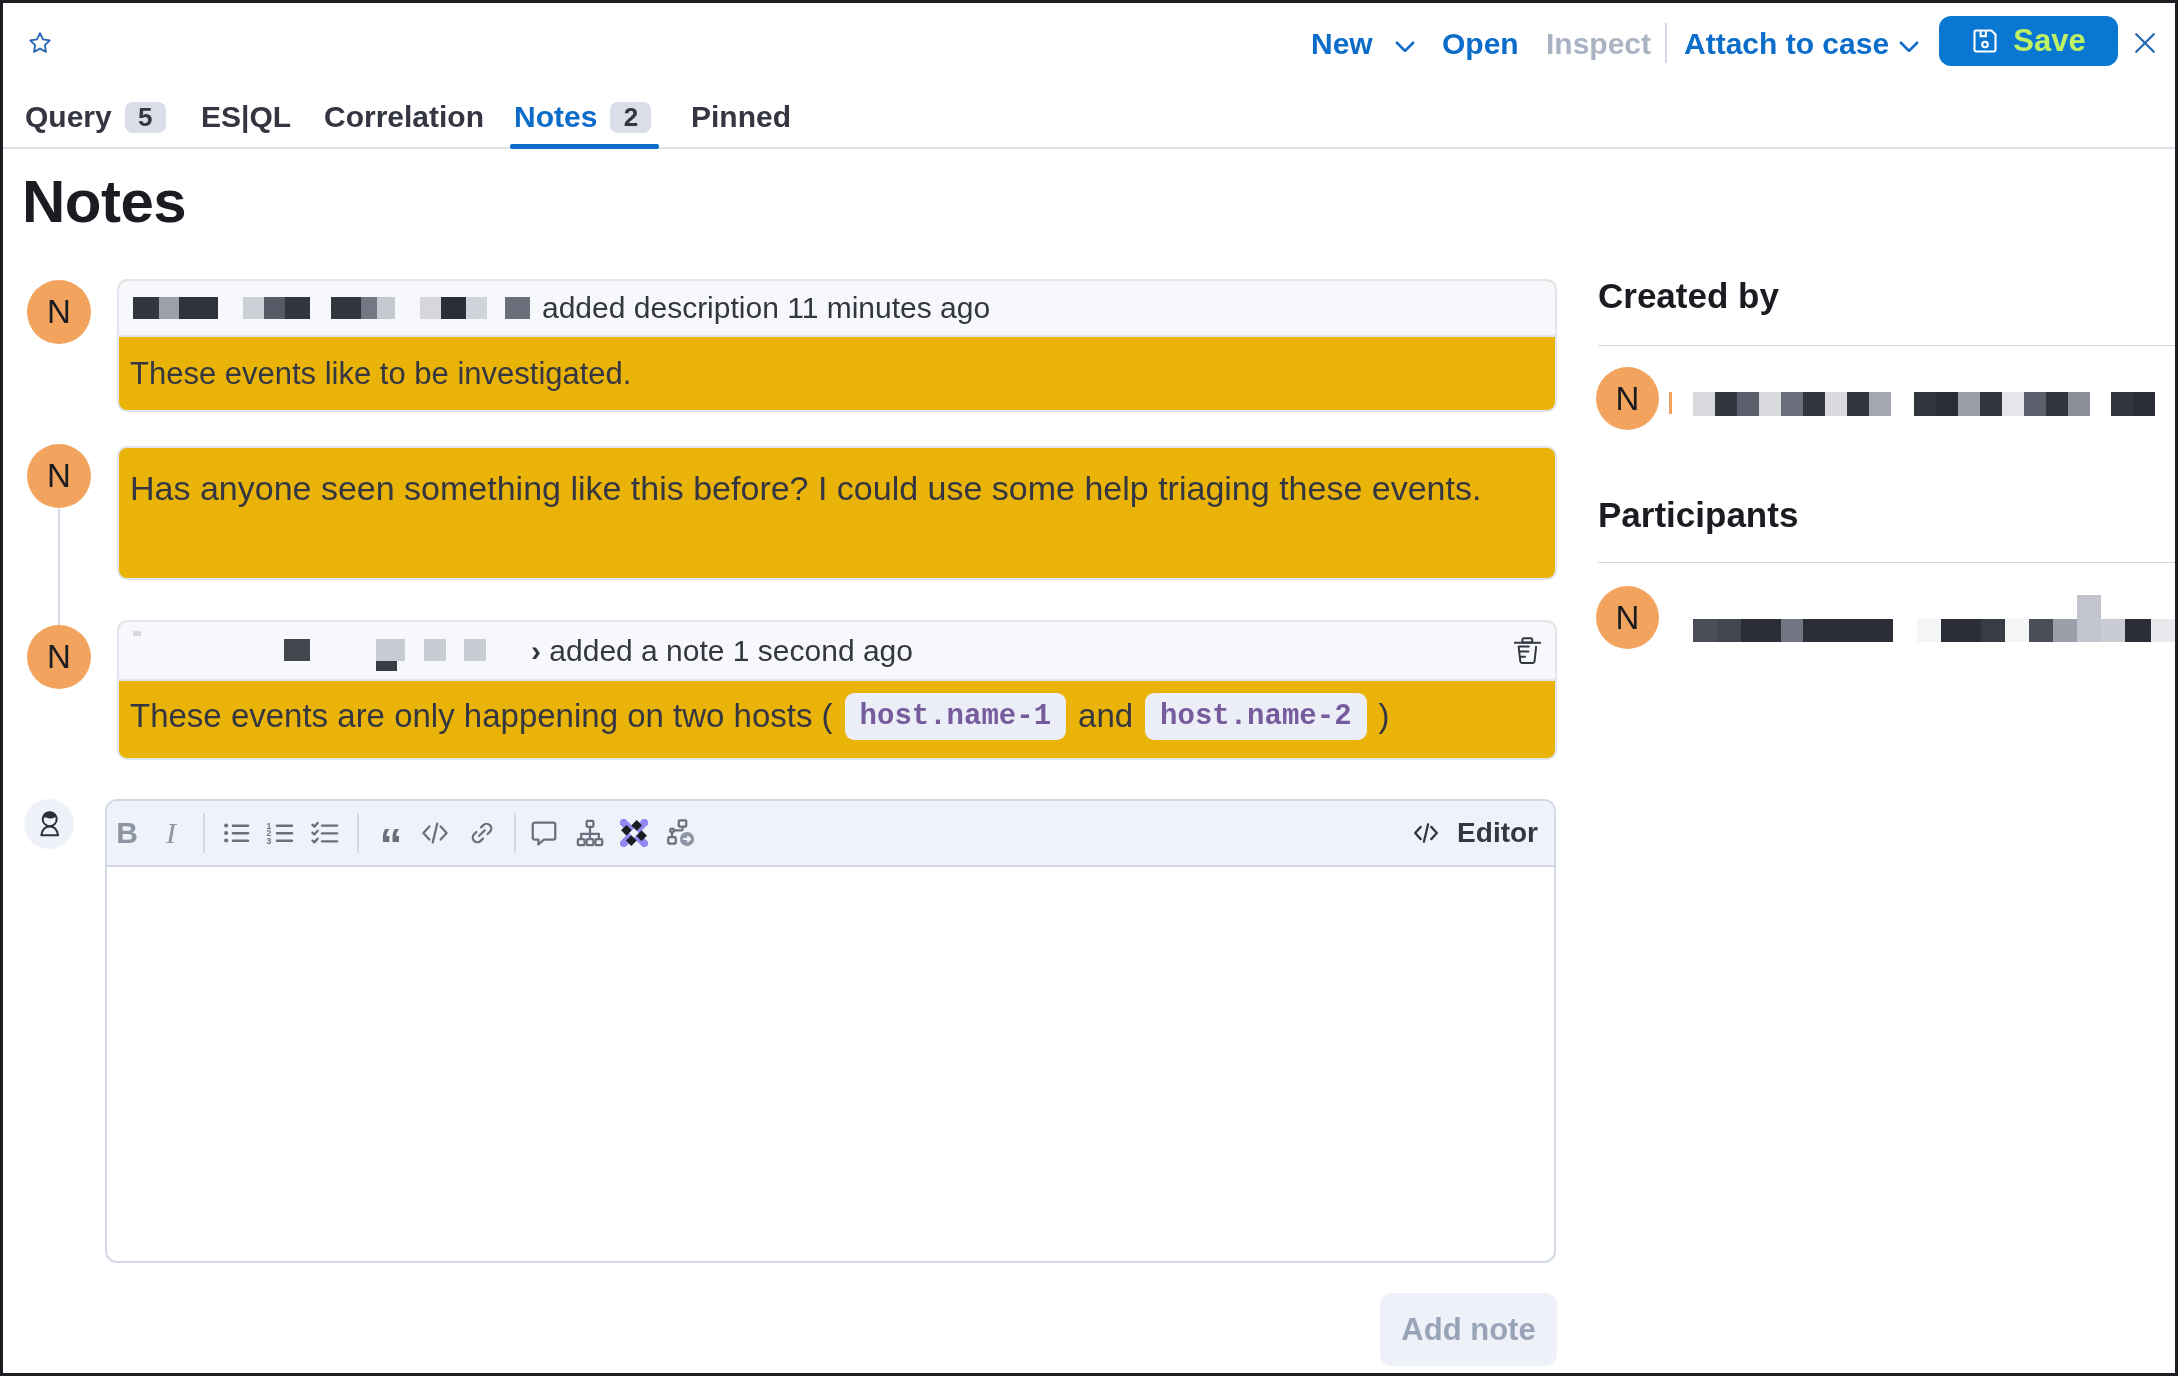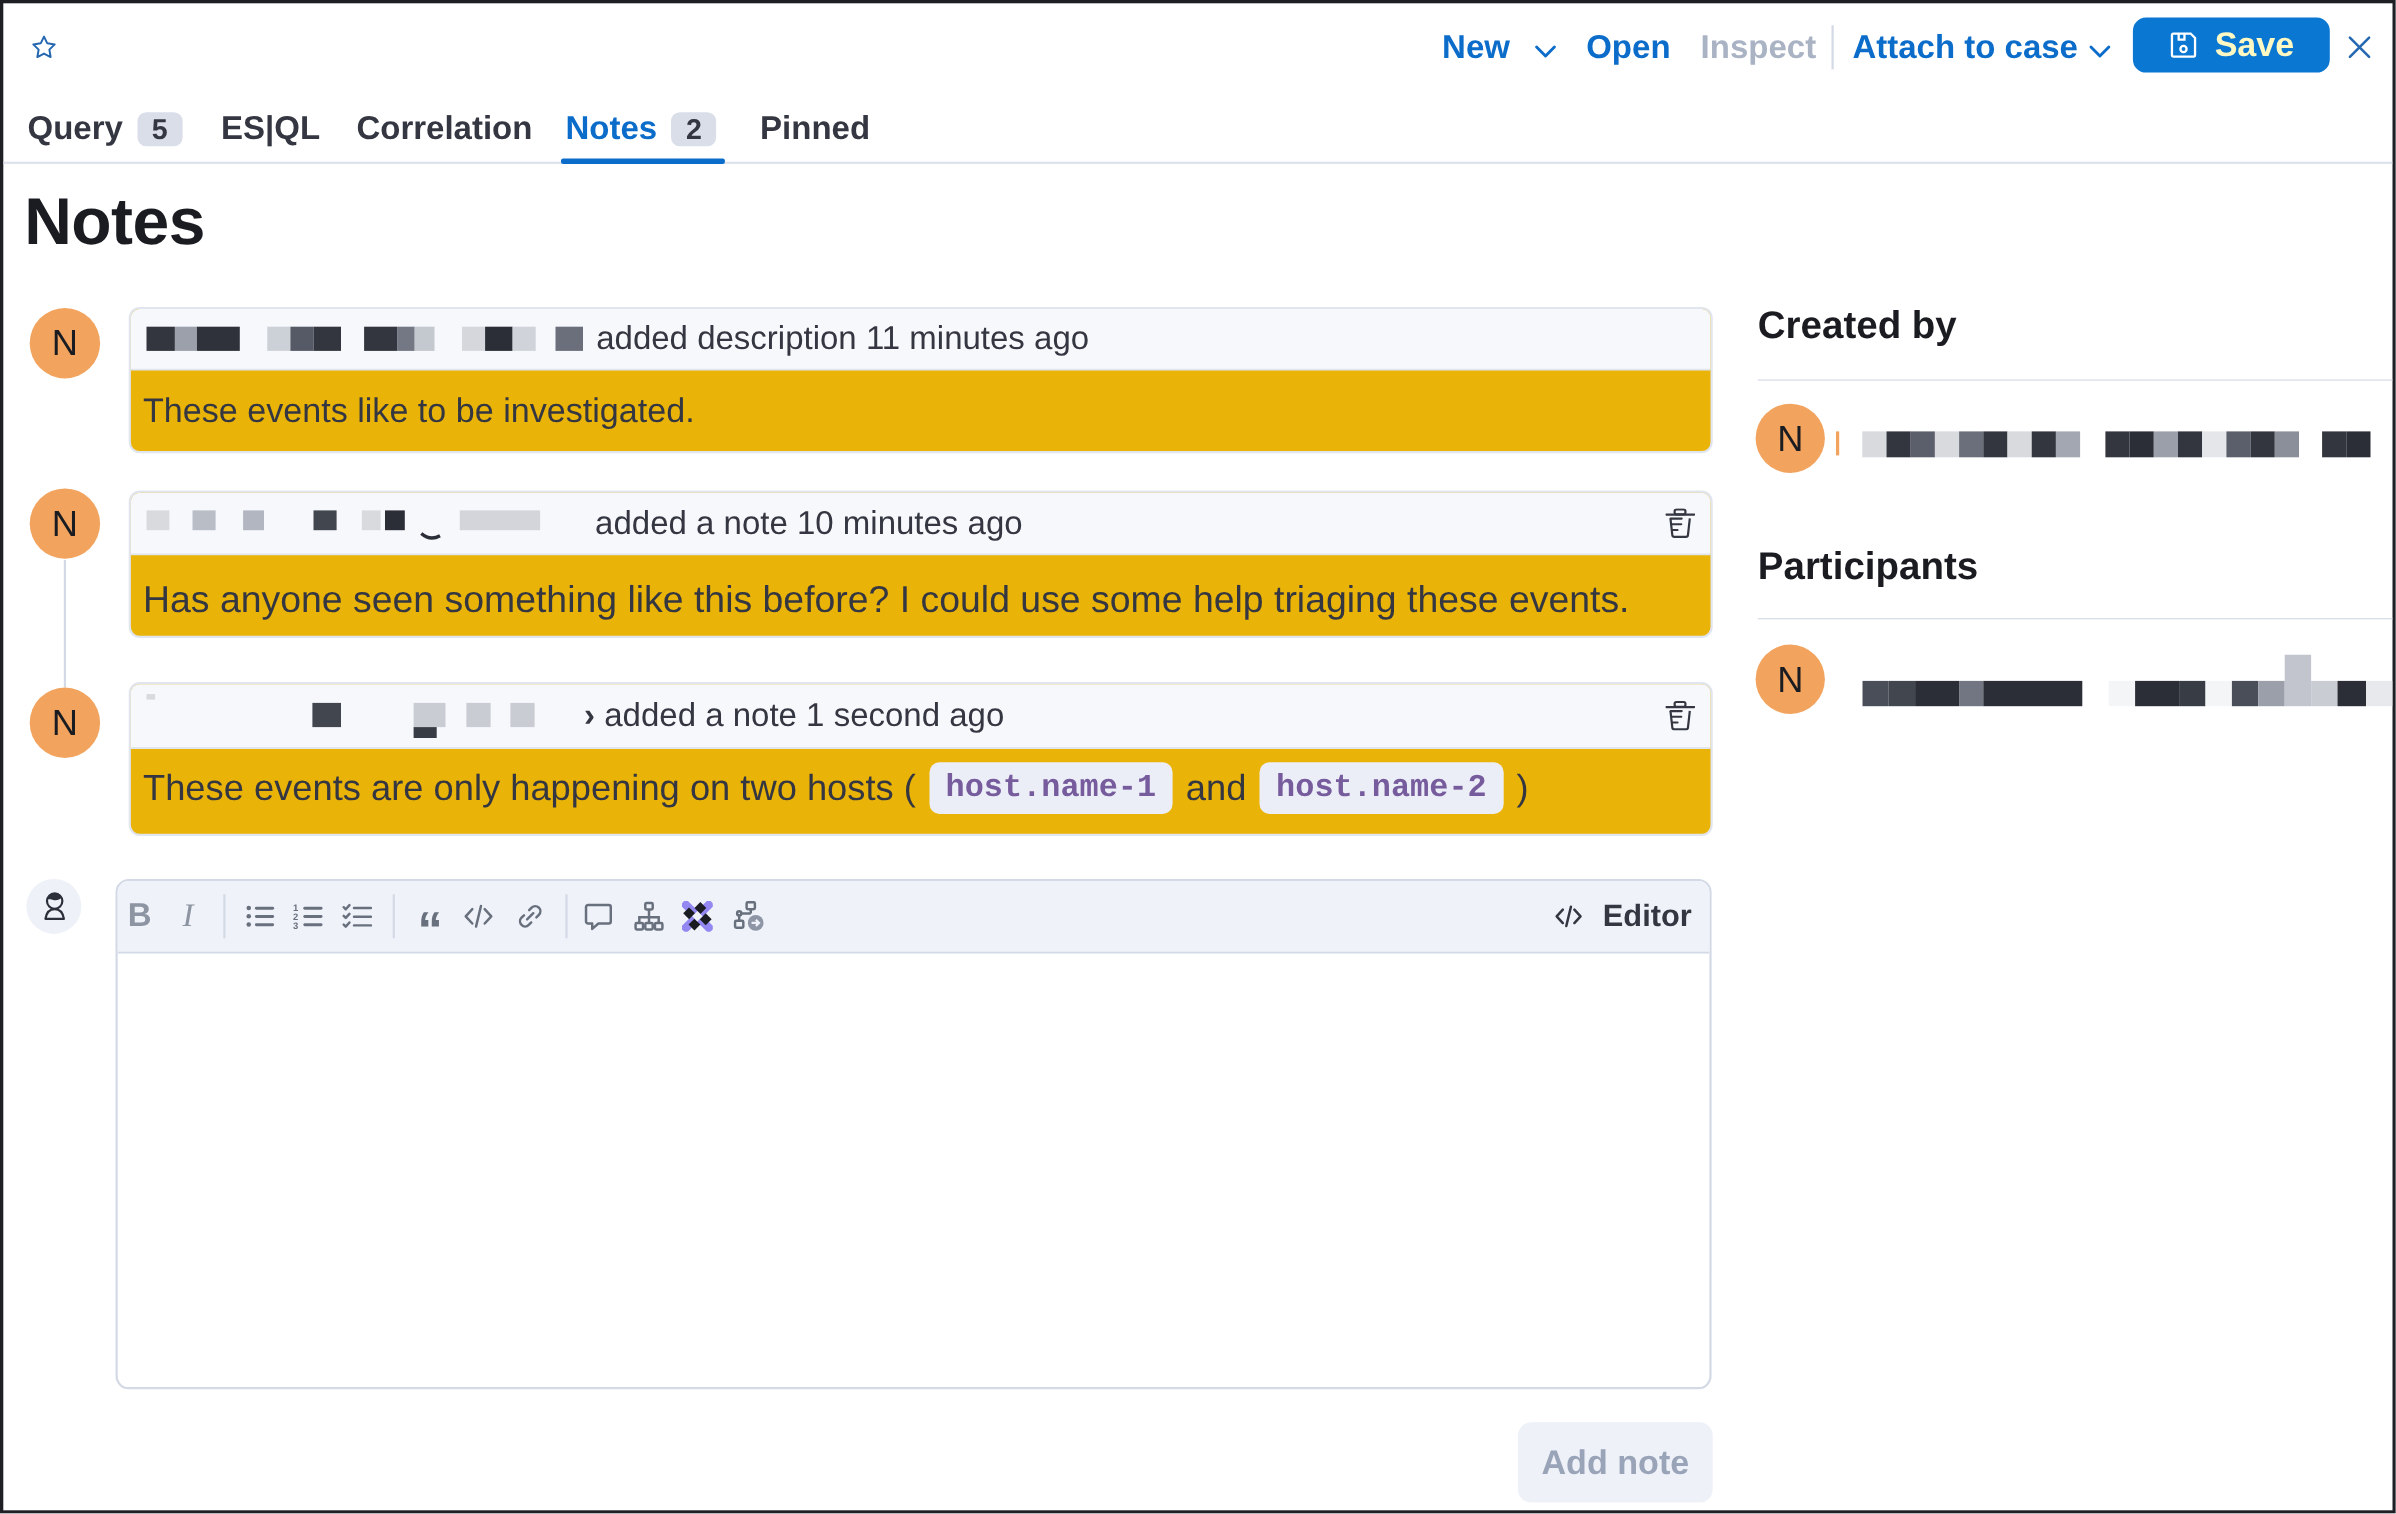--- a/index.html
+++ b/index.html
@@ -3,21 +3,21 @@
 <meta charset="utf-8">
 <style>
 * { margin:0; padding:0; box-sizing:border-box; }
 html,body { width:2178px; height:1376px; background:#fff; font-family:"Liberation Sans", sans-serif; }
 .page { position:relative; width:2178px; height:1376px; background:#fff; border:3px solid #1d1f24; overflow:hidden; }
 
 .star { position:absolute; left:25px; top:28px; }
 .title { position:absolute; left:58px; top:10px; font-size:46px; font-weight:700; color:#343741; letter-spacing:-0.5px; }
 .hlink { position:absolute; top:24px; font-size:30px; font-weight:600; color:#0b6cca; white-space:nowrap; }
 .vdiv { position:absolute; left:1662px; top:20px; width:2px; height:40px; background:#d3dae6; }
-.savebtn { position:absolute; left:1936px; top:13px; width:179px; height:50px; background:#0a77d3; border-radius:12px; color:#fef9c3; display:flex; align-items:center; justify-content:center; font-size:31px; font-weight:600; gap:14px; }
+.savebtn { position:absolute; left:1936px; top:13px; width:179px; height:50px; background:#0a77d3; border-radius:12px; color:#bef264; display:flex; align-items:center; justify-content:center; font-size:31px; font-weight:600; gap:14px; }
 .xclose { position:absolute; left:2128px; top:26px; }
 
 .tabrow { position:absolute; left:0; top:96px; width:2172px; height:50px; border-bottom:2px solid #dde2ea; }
 .tab { position:absolute; top:1px; font-size:30px; font-weight:700; color:#343741; display:flex; align-items:center; gap:13px; white-space:nowrap; }
 .badge { min-width:41px; height:31px; padding:0 9px; background:#d9dee8; border-radius:8px; font-size:26px; font-weight:600; color:#343741; display:flex; align-items:center; justify-content:center; }
 .tab.sel { color:#0b6cca; }
 .underline { position:absolute; left:507px; top:141px; width:149px; height:5px; background:#0b6cca; border-radius:2px; }
 
 .h1 { position:absolute; left:19px; top:164px; font-size:60px; font-weight:700; color:#1a1c21; letter-spacing:-0.5px; }
 
@@ -99,39 +99,20 @@
         <rect x="372" width="25" height="22" y="1" fill="#6a6f7b"></rect>
       </svg>
       <span style="margin-left:11px">added description 11 minutes ago</span>
     </div>
     <div class="card-bd" style="height:73px;">These events like to be investigated.</div>
   </div>
 
   <div class="avatar" style="left:24px; top:441px;">N</div>
   <div class="thread"></div>
   <div class="card" style="top:443px; height:134px;">
-    <div class="card-hd" style="height:57px;">
-      <svg width="400" height="30" viewBox="0 0 400 30">
-        <rect x="0" y="3" width="21" height="18" fill="#d8dade"></rect>
-          <rect x="42" y="3" width="21" height="18" fill="#b9bdc6"></rect>
-          <rect x="88" y="3" width="19" height="18" fill="#b2b6c0"></rect>
-        <rect x="152" y="3" width="21" height="18" fill="#42464f"></rect>
-          <rect x="196" y="3" width="17" height="18" fill="#d8dade"></rect>
-          <rect x="217" y="3" width="18" height="18" fill="#2b2e37"></rect>
-        <path d="M250 24q8 7 17 2" stroke="#2b2e37" stroke-width="3" fill="none"></path>
-        <rect x="285" y="3" width="73" height="18" fill="#d3d5da"></rect>
-      </svg>
-      <span style="margin-left:8px">added a note 10 minutes ago</span>
-      <svg class="trash" width="27" height="27" viewBox="0 0 27 27" fill="none" stroke="#343741" stroke-width="2">
-          <rect x="8.4" y="1.2" width="9.8" height="4.4" rx="1.6"></rect>
-          <path d="M0.8 5.8h25.4" stroke-linecap="round"></path>
-          <path d="M4.6 9.2l1.7 15.2a1.8 1.8 0 001.8 1.6h10.6a1.8 1.8 0 001.8-1.6l1.7-15.2"></path>
-          <path d="M4.8 9.4h10M5.4 14.6h9M6 19.8h5" stroke-linecap="round"></path>
-        </svg>
-    </div>
     <div class="card-bd" style="height:70px; font-size:34px; padding-top:10px;">Has anyone seen something like this before? I could use some help triaging these events.</div>
   </div>
 
   <div class="avatar" style="left:24px; top:622px;">N</div>
   <div class="card" style="top:617px; height:140px;">
     <div class="card-hd" style="height:59px;">
       <svg width="400" height="40" viewBox="0 0 400 40">
         <rect x="0" y="0" width="8" height="5" fill="#d8dade"></rect>
         <rect x="151" y="8" width="26" height="22" fill="#42464f"></rect>
         <rect x="243" y="8" width="29" height="22" fill="#c9ccd3"></rect>

